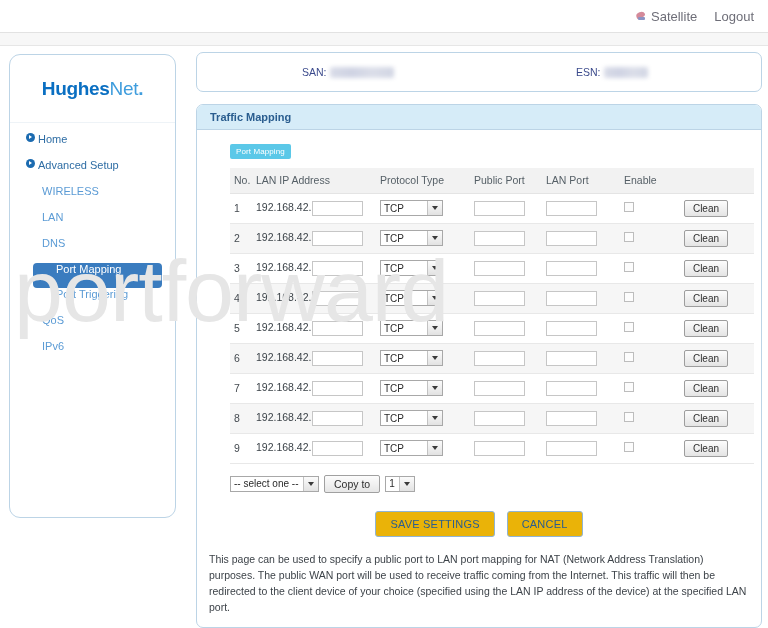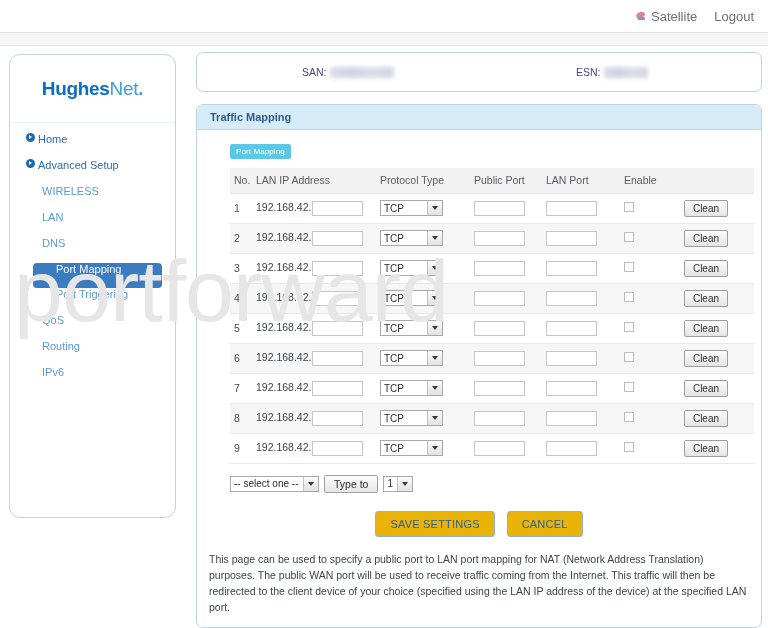--- a/index.html
+++ b/index.html
@@ -324,23 +324,20 @@
           <span>DNS</span>
         </div>
         <div class="nav-item subsub active">
           <span>Port Mapping</span>
         </div>
         <div class="nav-item subsub">
           <span>Port Triggering</span>
         </div>
         <div class="nav-item sub">
           <span>QoS</span>
-        </div>
-        <div class="nav-item sub">
-          <span>Routing</span>
         </div>
         <div class="nav-item sub">
           <span>IPv6</span>
         </div>
       </div>
   </div>
 
   <div class="right">
 
     <div class="idbar">
@@ -529,21 +526,21 @@
                 <td class="c-act"><button class="btn-clean">Clean</button></td>
               </tr>
             </tbody>
         </table>
 
         <div class="ctrls">
           <span class="sel wide">
             <span>-- select one --</span>
             <span class="arrow"></span>
           </span>
-          <button class="btn-copy">Type to</button>
+          <button class="btn-copy">Copy to</button>
           <span class="sel narrow">
             <span>1</span>
             <span class="arrow"></span>
           </span>
         </div>
 
         <div class="actions">
           <button class="btn-primary">SAVE SETTINGS</button>
           <button class="btn-primary">CANCEL</button>
         </div>

